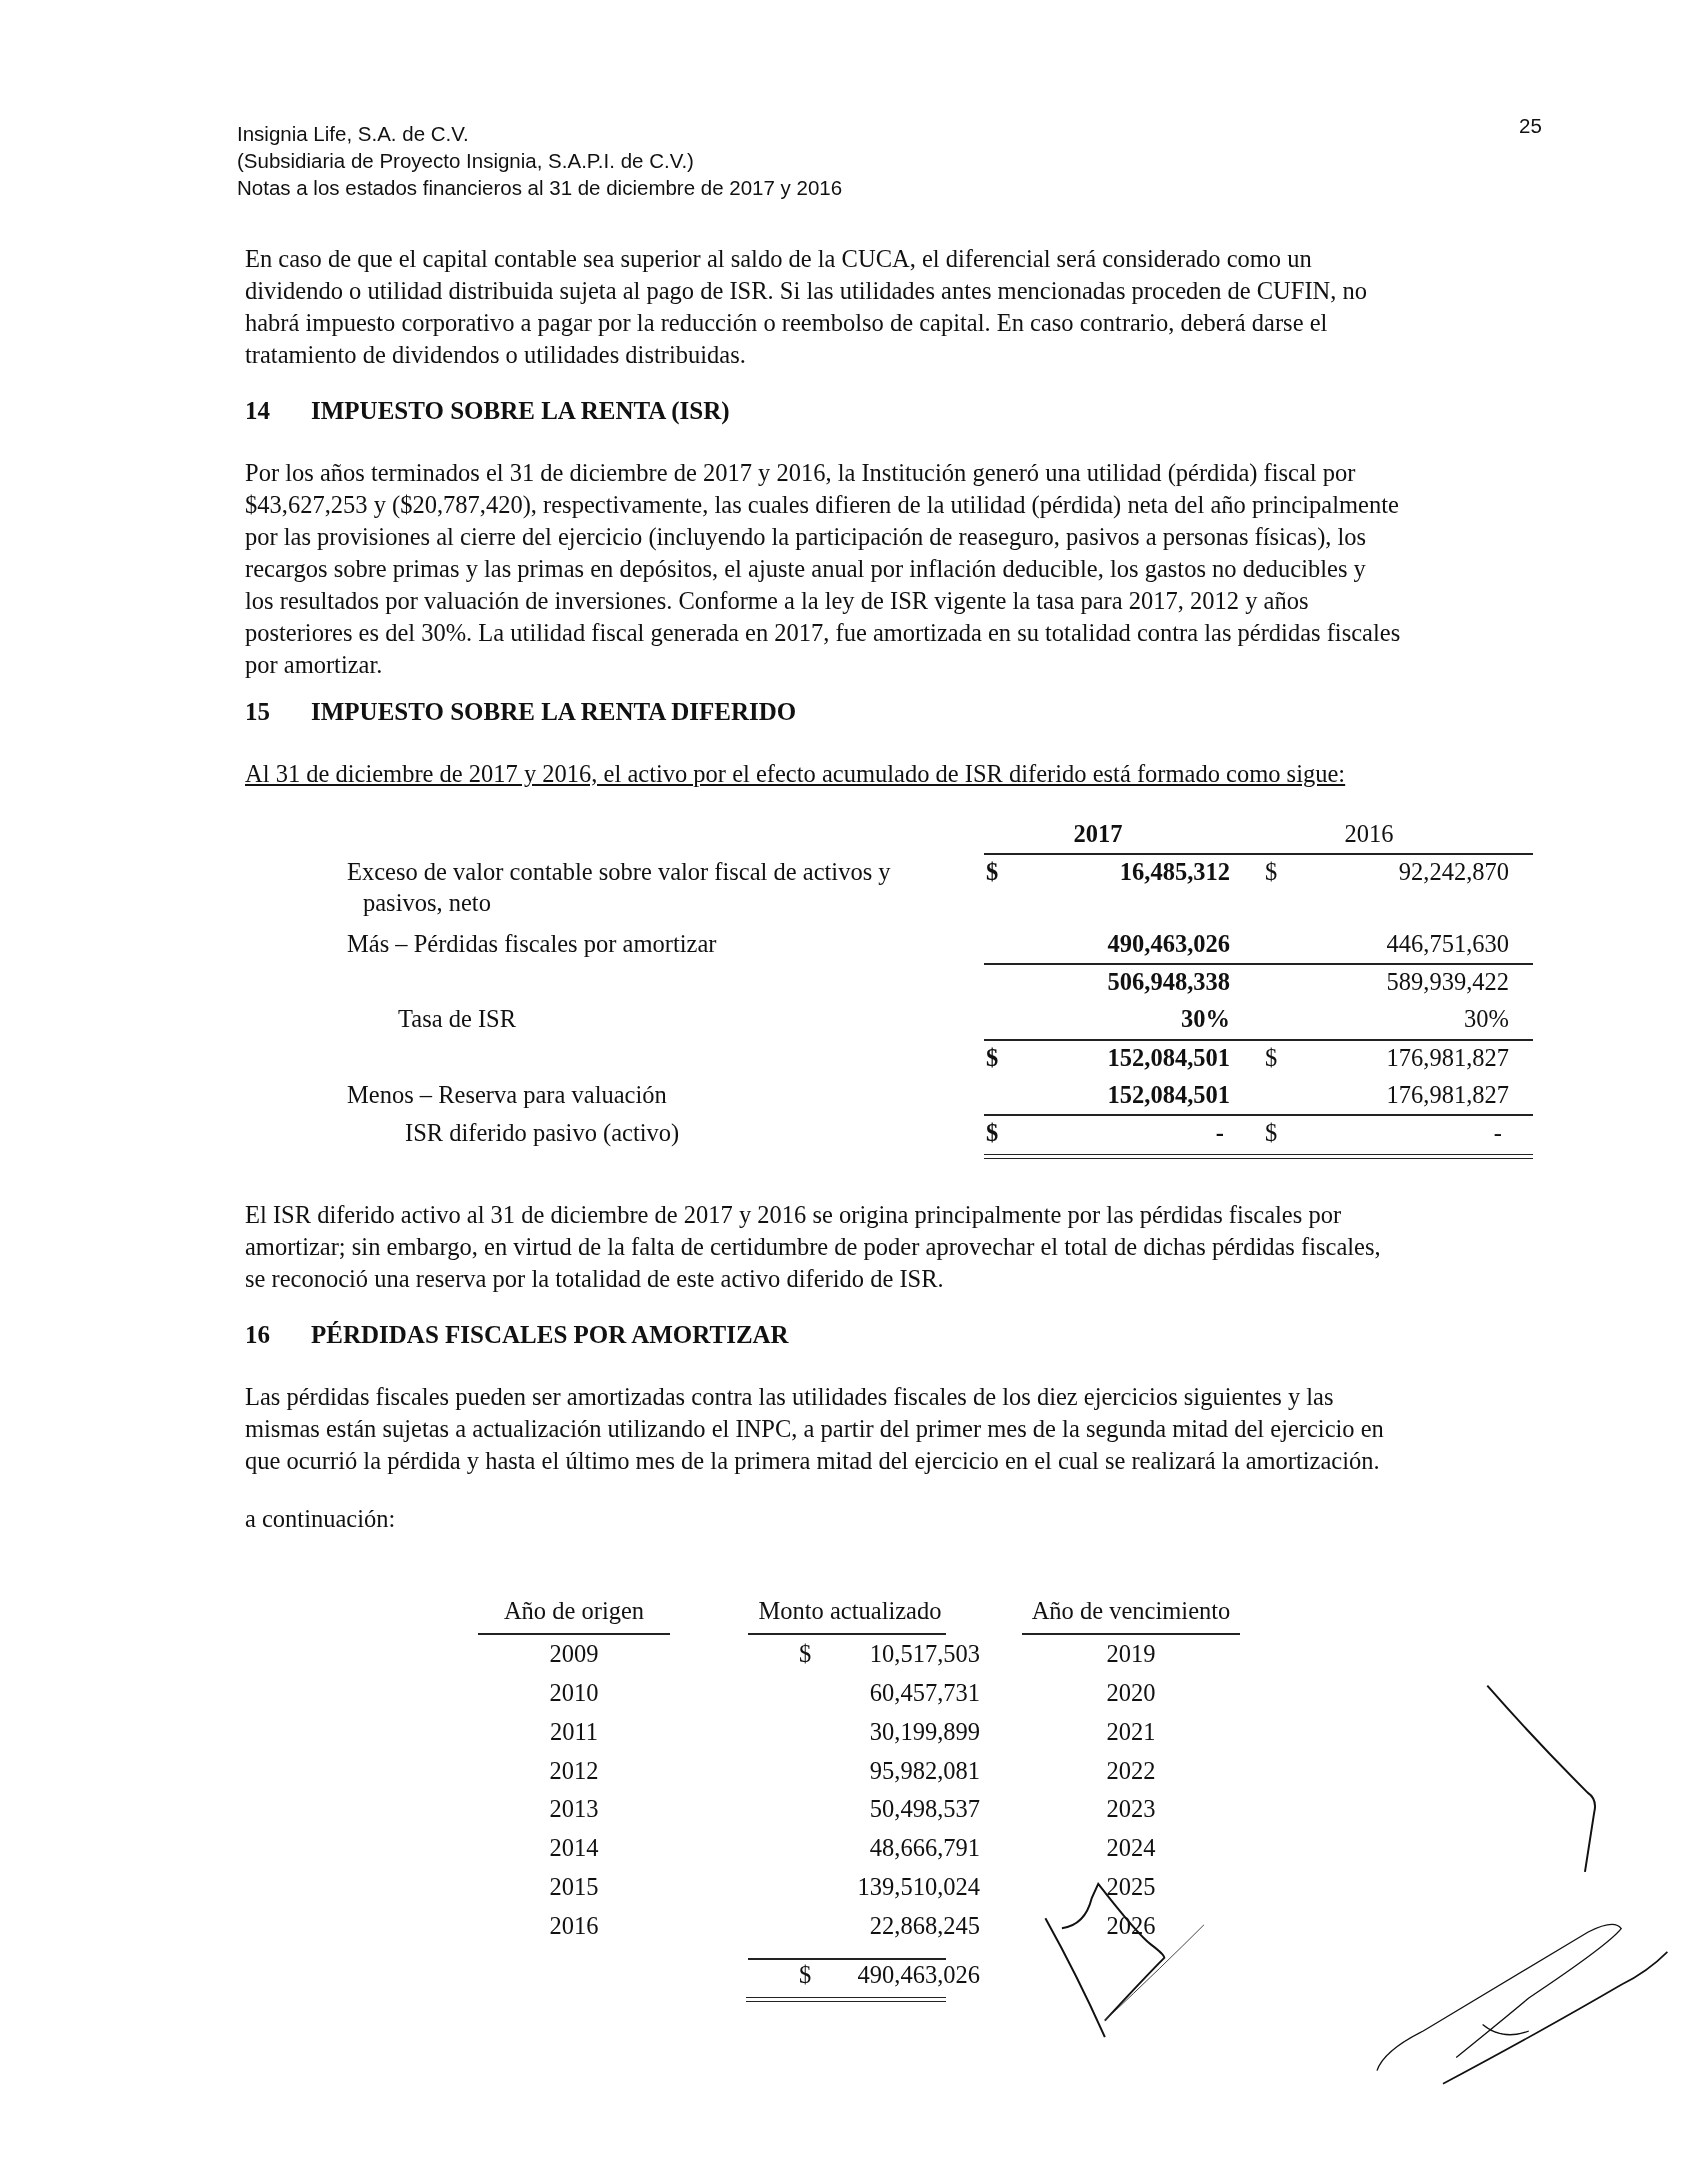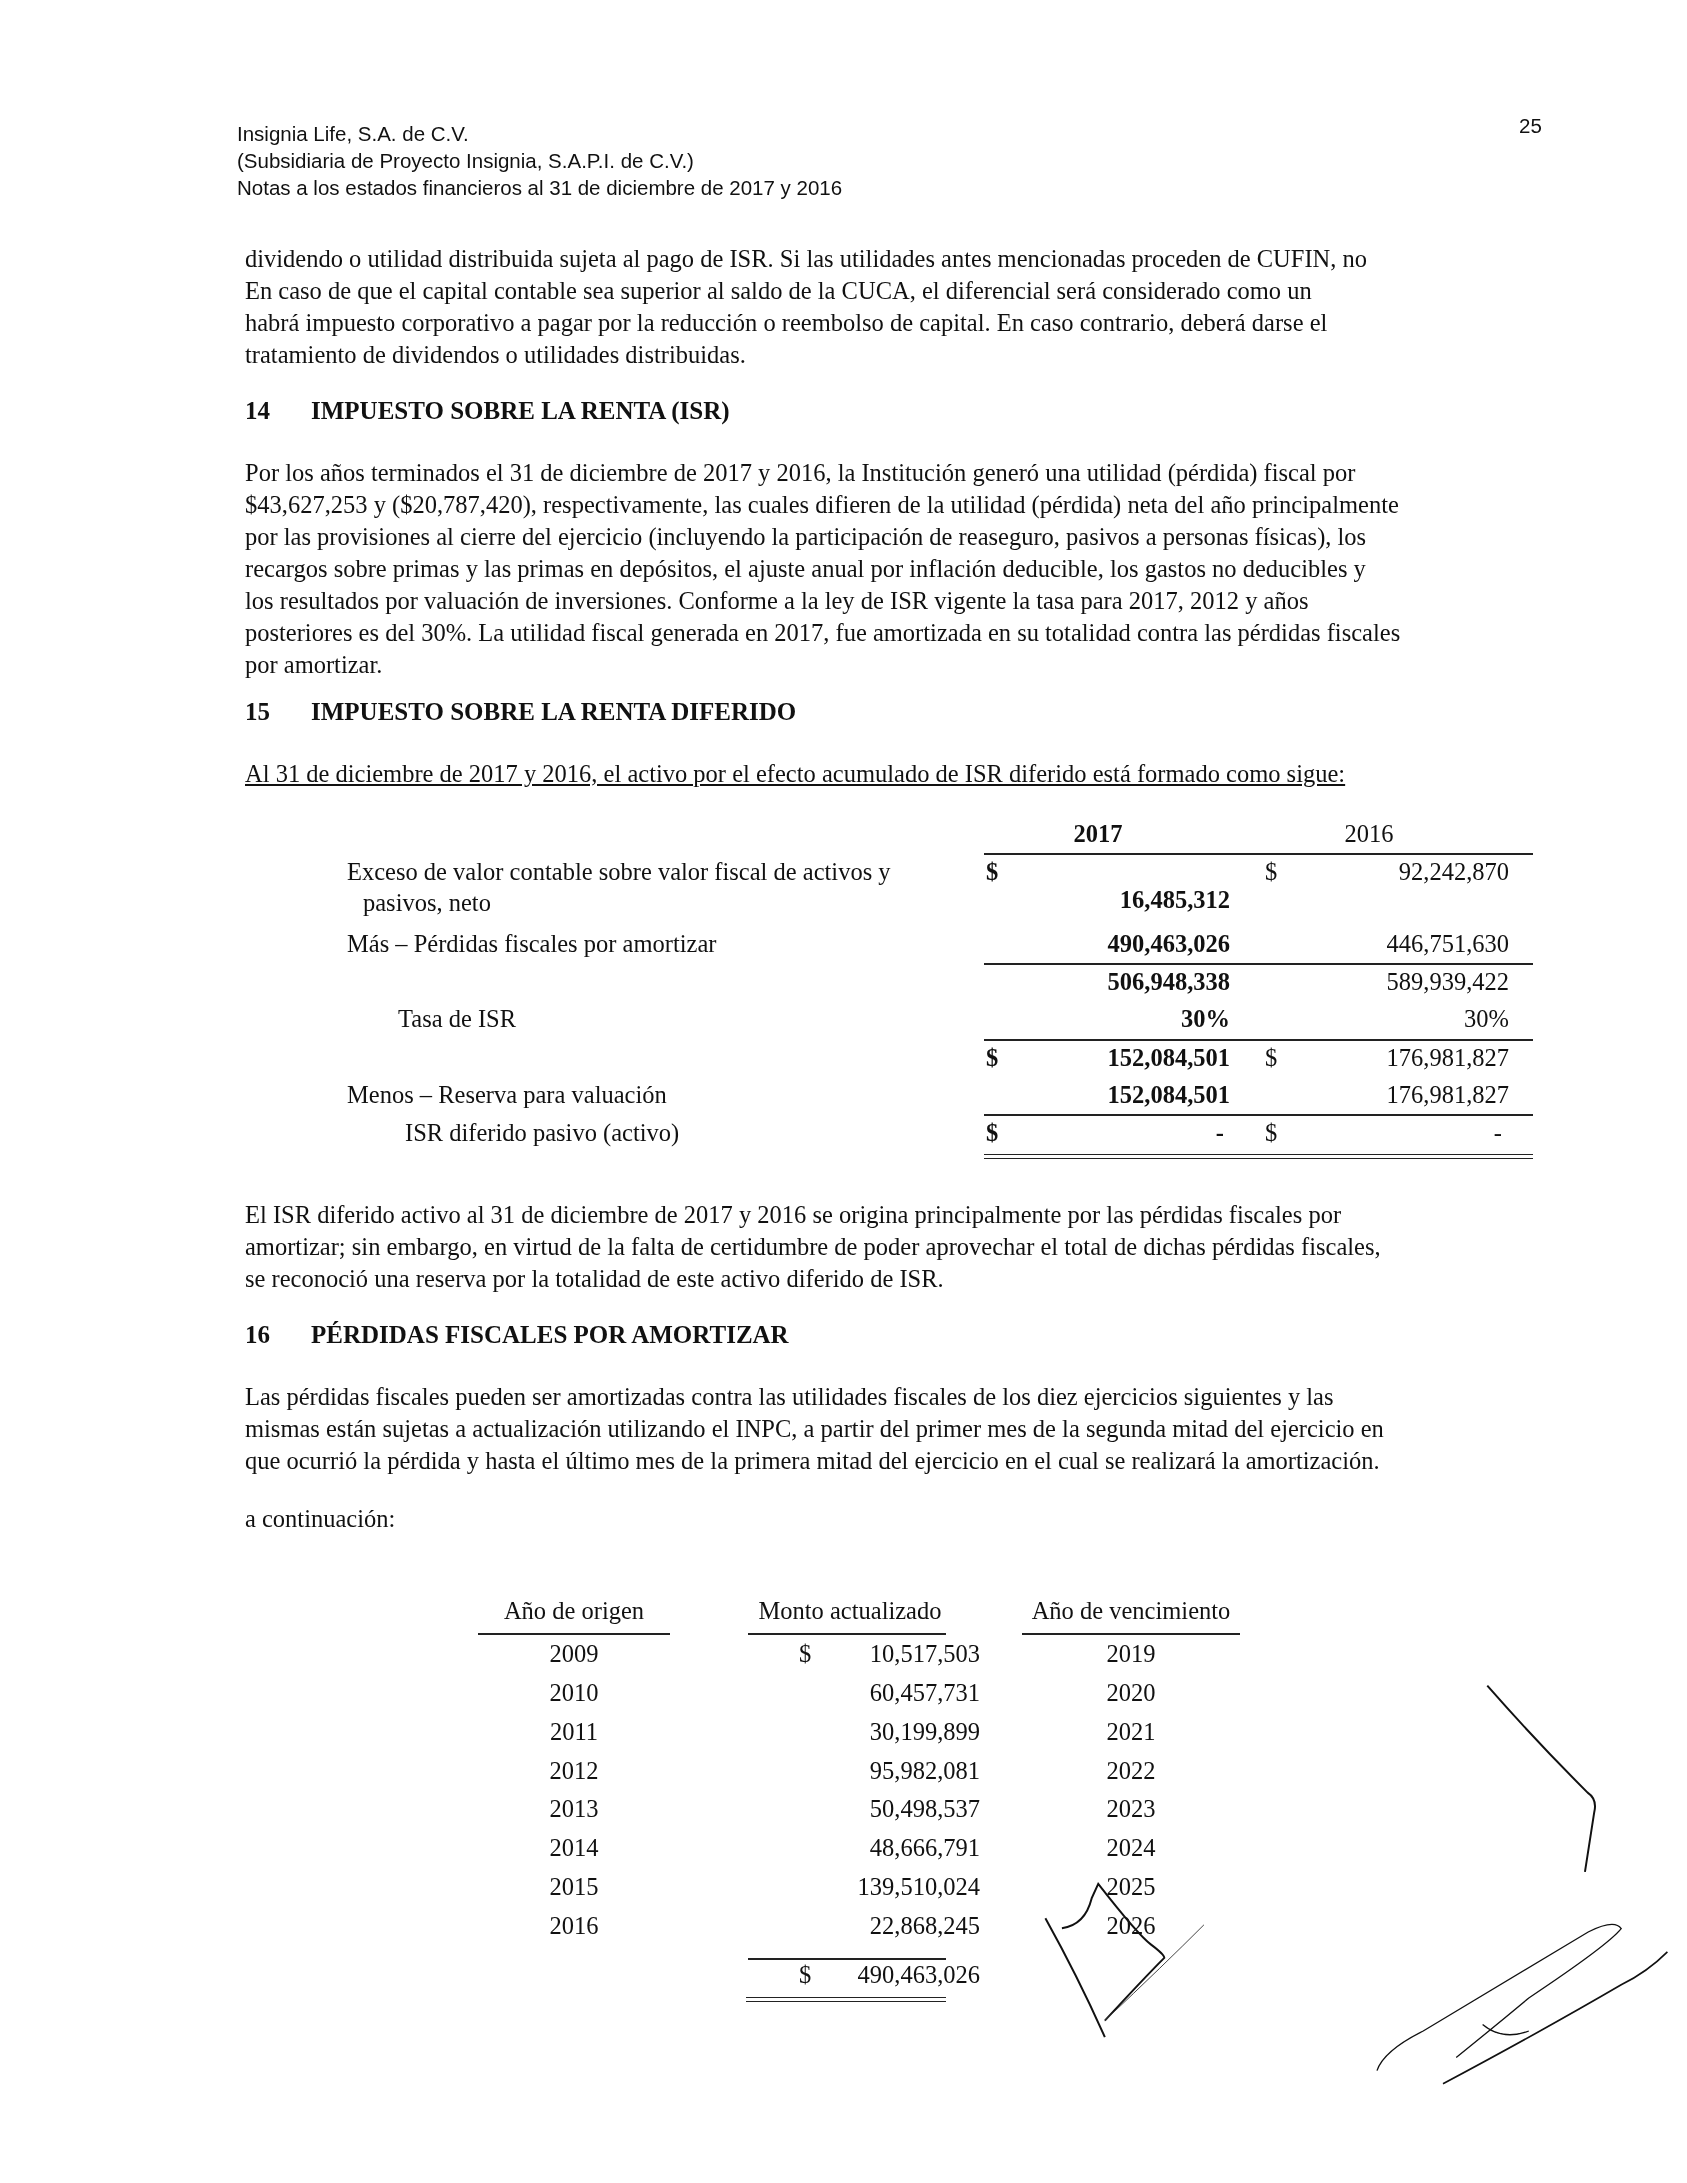--- a/index.html
+++ b/index.html
@@ -21,22 +21,22 @@
 <body>
 
 <div class="hdr">
   <div>Insignia Life, S.A. de C.V.</div>
   <div>(Subsidiaria de Proyecto Insignia, S.A.P.I. de C.V.)</div>
   <div>Notas a los estados financieros al 31 de diciembre de 2017 y 2016</div>
 </div>
 <div class="pagenum">25</div>
 
 <div class="para serif" style="top:243px;">
+  <div>En caso de que el capital contable sea superior al saldo de la CUCA, el diferencial será considerado como un</div>
   <div>dividendo o utilidad distribuida sujeta al pago de ISR. Si las utilidades antes mencionadas proceden de CUFIN, no</div>
-  <div>En caso de que el capital contable sea superior al saldo de la CUCA, el diferencial será considerado como un</div>
   <div>habrá impuesto corporativo a pagar por la reducción o reembolso de capital. En caso contrario, deberá darse el</div>
   <div>tratamiento de dividendos o utilidades distribuidas.</div>
 </div>
 
 <div class="heading" style="top:397px;">
   <span class="num">14</span><span>IMPUESTO SOBRE LA RENTA (ISR)</span>
 </div>
 <div class="para serif" style="top:457px;">
   <div>Por los años terminados el 31 de diciembre de 2017 y 2016, la Institución generó una utilidad (pérdida) fiscal por</div>
   <div>$43,627,253 y ($20,787,420), respectivamente, las cuales difieren de la utilidad (pérdida) neta del año principalmente</div>
@@ -53,21 +53,21 @@
 <div class="para serif" style="top:758px;text-decoration:underline;">Al 31 de diciembre de 2017 y 2016, el activo por el efecto acumulado de ISR diferido está formado como sigue:</div>
 
 <div>
   <div class="cell b c" style="left:1032px; top:819px; width:132px;">2017</div>
   <div class="cell c" style="left:1303px; top:819px; width:132px;">2016</div>
   <div class="line" style="left:984px; top:853px; width:549px;"></div>
 
   <div class="cell" style="left:347px; top:857px;">Exceso de valor contable sobre valor fiscal de activos y</div>
   <div class="cell" style="left:363px; top:888px;">pasivos, neto</div>
   <div class="cell b" style="left:986px; top:857px;">$</div>
-  <div class="cell b r" style="left:1032px; top:857px; width:198px;margin-top:28px;">16,485,312</div>
+  <div class="cell b r" style="left:1032px; top:857px; width:198px;">16,485,312</div>
   <div class="cell" style="left:1265px; top:857px;">$</div>
   <div class="cell r" style="left:1297px; top:857px; width:212px;">92,242,870</div>
 
   <div class="cell" style="left:347px; top:929px;">Más – Pérdidas fiscales por amortizar</div>
   <div class="cell b r" style="left:1032px; top:929px; width:198px;">490,463,026</div>
   <div class="cell r" style="left:1297px; top:929px; width:212px;">446,751,630</div>
   <div class="line" style="left:984px; top:963px; width:549px;"></div>
 
   <div class="cell b r" style="left:1032px; top:967px; width:198px;">506,948,338</div>
   <div class="cell r" style="left:1297px; top:967px; width:212px;">589,939,422</div>

